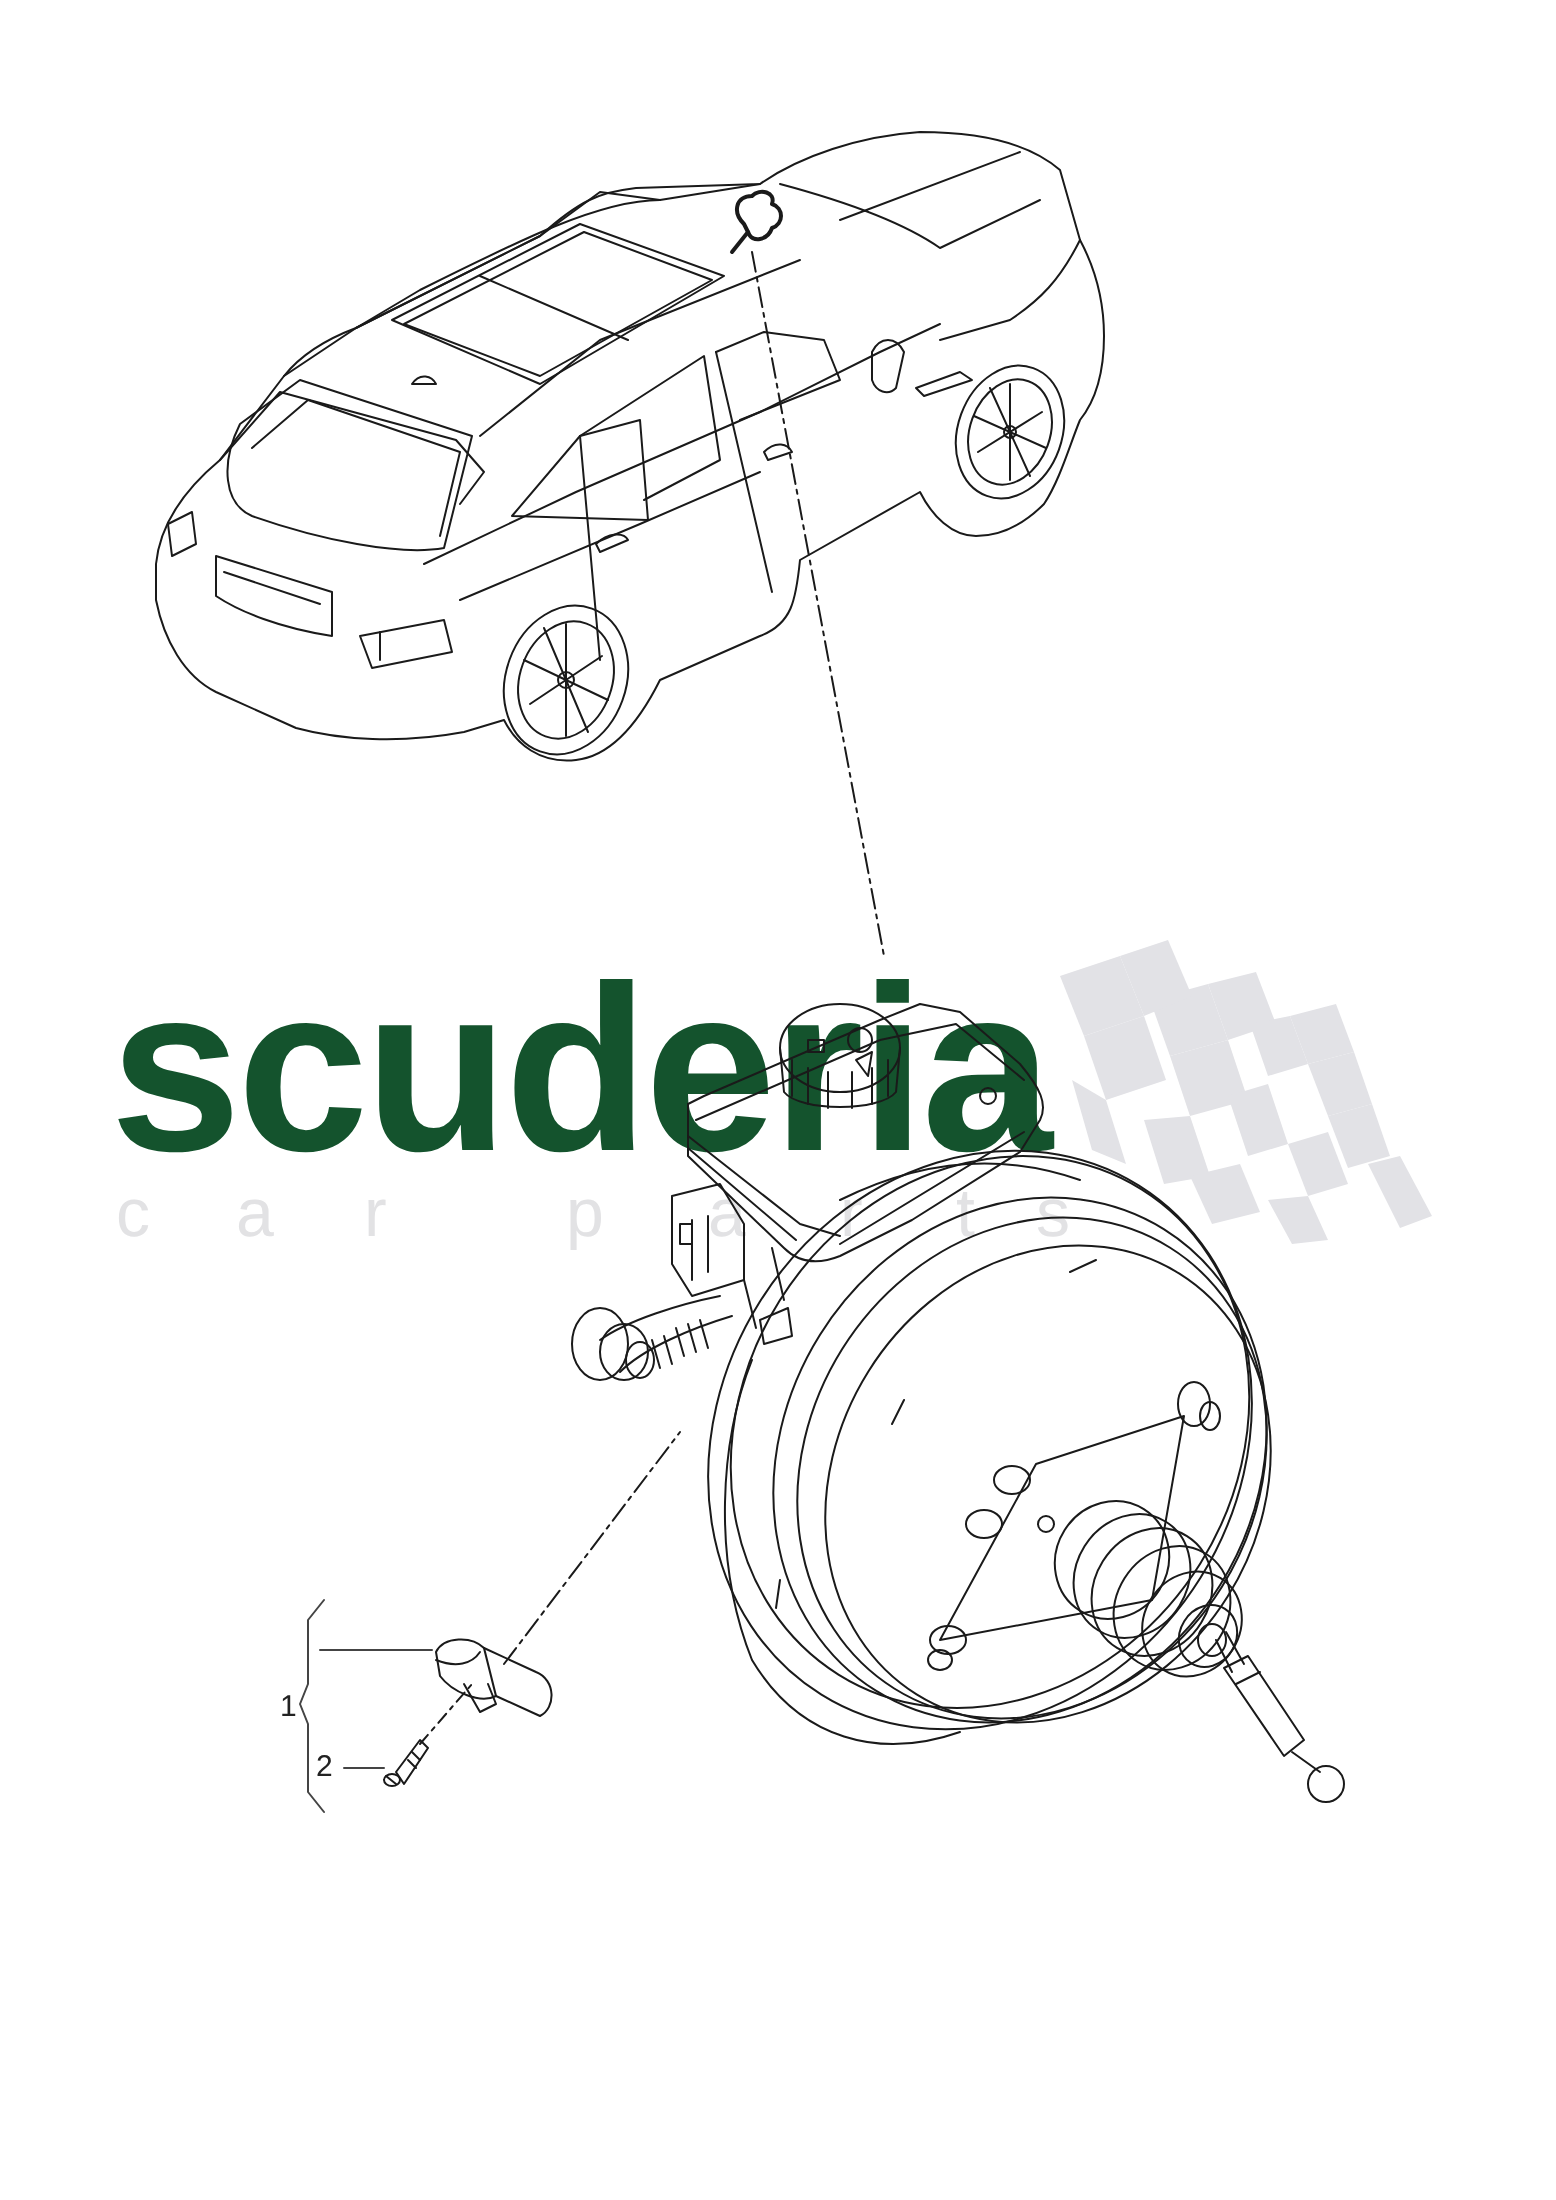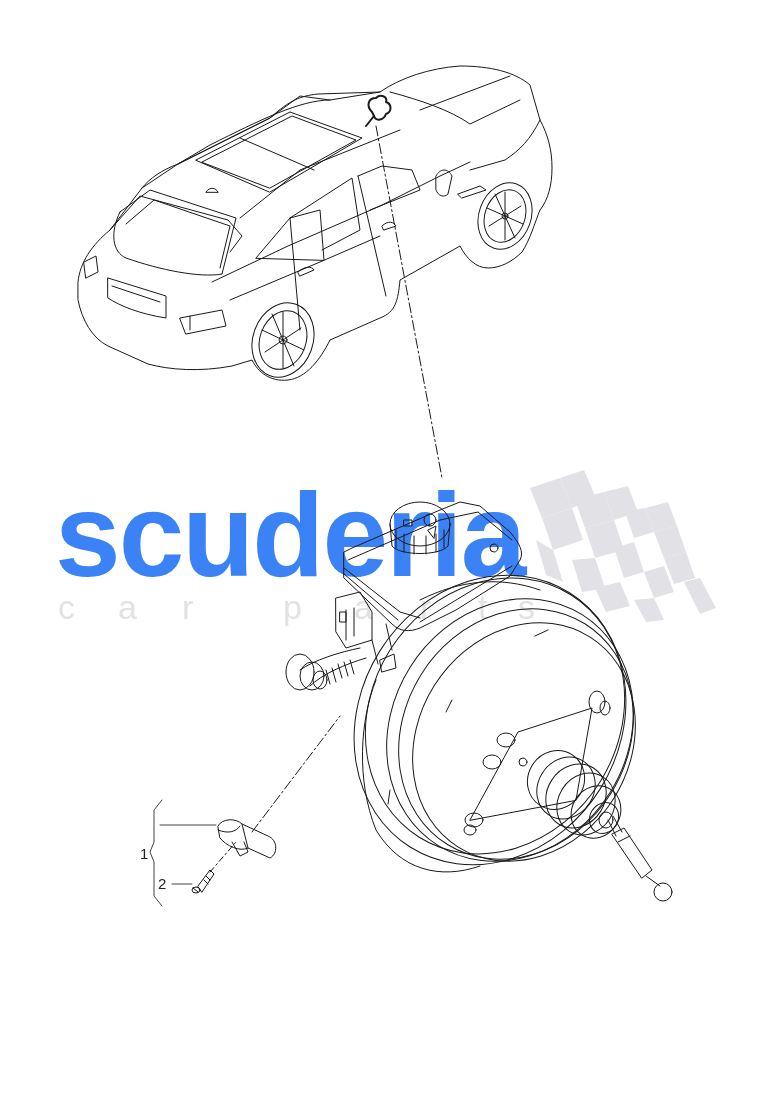--- a/index.html
+++ b/index.html
@@ -12,21 +12,21 @@
               font-family: "Liberation Sans", sans-serif; }
     .wm-sub span { position: absolute; top: 0; }
     .callout { position: absolute; font-size: 15px; color: #222; line-height: 1; }
     svg { position: absolute; left: 0; top: 0; }
   </style>
 </head>
 <body>
 
 <div class="canvas">
 
-  <div class="wm-text" style="color:#3b82f6;">scuderia</div>
+  <div class="wm-text" style="color:#14532d;">scuderia</div>
 
   <div class="wm-sub" style="color:#e2e2e4;">
     <span style="left:0px;">c</span>
     <span style="left:60px;">a</span>
     <span style="left:124px;">r</span>
     <span style="left:225px;">p</span>
     <span style="left:296px;">a</span>
     <span style="left:362px;">r</span>
     <span style="left:420px;">t</span>
     <span style="left:460px;">s</span>

